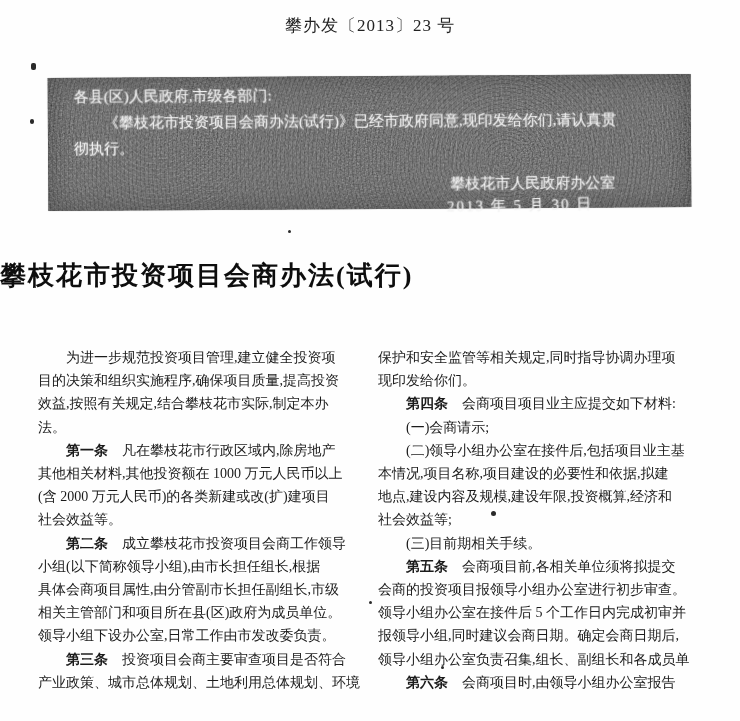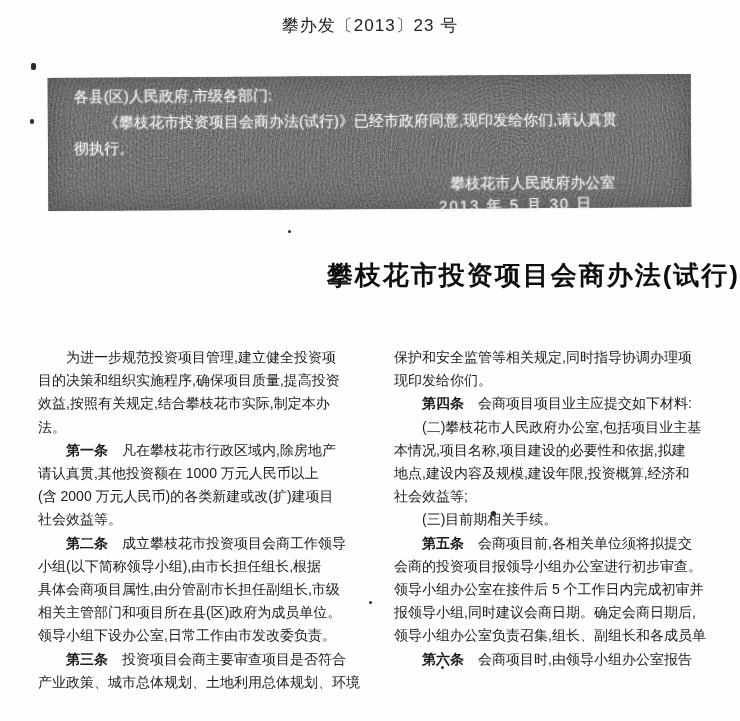--- a/index.html
+++ b/index.html
@@ -8,21 +8,21 @@
     --ink:#1b1b1b;
     --paper:#fefefe;
   }
   *{margin:0;padding:0;box-sizing:border-box;}
   html,body{background:#fff;}
   .page{
     position:relative;
     width:740px;height:721px;
     background:var(--paper);
     overflow:hidden;
-    font-family:Liberation Sans, sans-serif;
+    font-family:Liberation Serif, serif;
     color:var(--ink);
   }
   
   .doc-number{
     position:absolute;top:14px;left:0;right:0;
     text-align:center;
     font-size:17px;
     letter-spacing:1px;
     color:#222;
   }
@@ -60,31 +60,31 @@
     text-align:right;
     padding-right:72px;
     line-height:24px;
     white-space:pre;
     transform:rotate(-0.8deg);
     letter-spacing:2px;
   }
   
   .doc-title{
     position:absolute;top:258px;left:0;right:0;
-    text-align:right;
+    text-align:left;
     font-size:26px;
     font-weight:700;
     letter-spacing:2px;
     color:#0d0d0d;
   }
   
   .columns{
     position:absolute;top:346px;left:38px;
     display:flex;
-    gap:29px;
+    gap:13px;
   }
   .col{
     width:327px;
     font-size:14px;
     color:var(--ink);
   }
   .tline{
     line-height:23.2px;
     white-space:pre;
   }
@@ -130,36 +130,37 @@
 
   <div class="doc-title">攀枝花市投资项目会商办法(试行)</div>
 
   <div class="columns">
     <div class="col">
         <div class="tline">　　为进一步规范投资项目管理,建立健全投资项</div>
         <div class="tline">目的决策和组织实施程序,确保项目质量,提高投资</div>
         <div class="tline">效益,按照有关规定,结合攀枝花市实际,制定本办</div>
         <div class="tline">法。</div>
         <div class="tline">　　<b>第一条</b>　凡在攀枝花市行政区域内,除房地产</div>
-        <div class="tline">请认真贯,其他投资额在 1000 万元人民币以上</div>
+        <div class="tline">其他相关材料,其他投资额在 1000 万元人民币以上</div>
         <div class="tline">(含 2000 万元人民币)的各类新建或改(扩)建项目</div>
         <div class="tline">社会效益等。</div>
         <div class="tline">　　<b>第二条</b>　成立攀枝花市投资项目会商工作领导</div>
         <div class="tline">小组(以下简称领导小组),由市长担任组长,根据</div>
         <div class="tline">具体会商项目属性,由分管副市长担任副组长,市级</div>
         <div class="tline">相关主管部门和项目所在县(区)政府为成员单位。</div>
         <div class="tline">领导小组下设办公室,日常工作由市发改委负责。</div>
         <div class="tline">　　<b>第三条</b>　投资项目会商主要审查项目是否符合</div>
         <div class="tline">产业政策、城市总体规划、土地利用总体规划、环境</div>
       </div>
     <div class="col">
         <div class="tline">保护和安全监管等相关规定,同时指导协调办理项</div>
         <div class="tline">现印发给你们。</div>
         <div class="tline">　　<b>第四条</b>　会商项目项目业主应提交如下材料:</div>
-        <div class="tline">　　(二)攀枝花市人民政府办公室,包括项目业主基</div>
+        <div class="tline">　　(一)会商请示;</div>
+        <div class="tline">　　(二)领导小组办公室在接件后,包括项目业主基</div>
         <div class="tline">本情况,项目名称,项目建设的必要性和依据,拟建</div>
         <div class="tline">地点,建设内容及规模,建设年限,投资概算,经济和</div>
         <div class="tline">社会效益等;</div>
         <div class="tline">　　(三)目前期相关手续。</div>
         <div class="tline">　　<b>第五条</b>　会商项目前,各相关单位须将拟提交</div>
         <div class="tline">会商的投资项目报领导小组办公室进行初步审查。</div>
         <div class="tline">领导小组办公室在接件后 5 个工作日内完成初审并</div>
         <div class="tline">报领导小组,同时建议会商日期。确定会商日期后,</div>
         <div class="tline">领导小组办公室负责召集,组长、副组长和各成员单</div>
         <div class="tline">　　<b>第六条</b>　会商项目时,由领导小组办公室报告</div>

